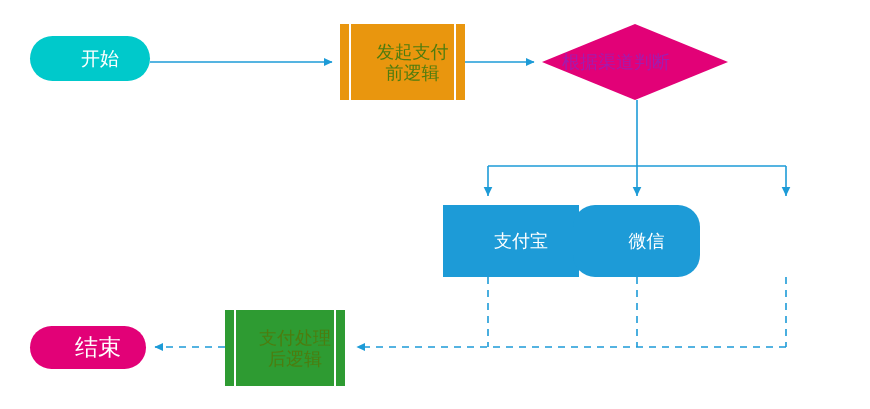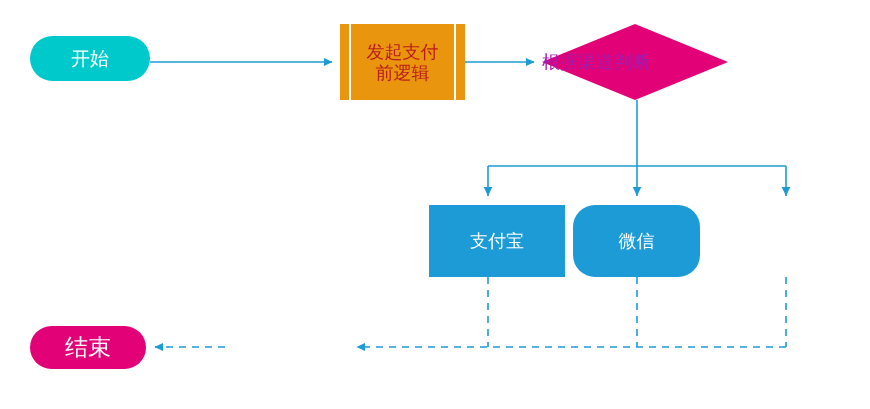--- a/index.html
+++ b/index.html
@@ -32,20 +32,21 @@
     align-items: center;
     justify-content: center;
     text-align: center;
     color: #ffffff;
     line-height: 1.18;
     z-index: 3;
   }
   .node .lbl {
     display: block;
     white-space: pre-line;
+    margin-left: 20px;
   }
 
   
   .pill {
     border-radius: 999px;
   }
   #node-start {
     left: 30px;
     top: 36px;
     width: 120px;
@@ -85,21 +86,21 @@
   .predef .bar.r { right: 9px; }
   .predef .lblwrap {
     position: absolute;
     left: 0;
     top: 0;
     width: 100%;
     height: 100%;
     display: flex;
     align-items: center;
     justify-content: center;
-    color: #b91c1c;
+    color: #4d7c0f;
     z-index: 2;
   }
   #node-pre {
     left: 340px;
     top: 24px;
     width: 125px;
     height: 76px;
     font-size: 18px;
   }
   #node-pre .body { background: #E9960E; }
@@ -138,21 +139,21 @@
     text-align: left;
   }
 
   
   .chan {
     background: #1D9BD7;
     top: 205px;
     height: 72px;
     font-size: 18px;
   }
-  #node-ch0 { left: 429px; width: 136px; }
+  #node-ch0 { left: 443px; width: 136px; }
   #node-ch1 { left: 573px; width: 127px; border-radius: 22px; }
   #node-ch2 { left: 719px; width: 126px; }
 </style>
 </head>
 <body>
 
 <div id="canvas">
 
   <svg id="edges" viewBox="0 0 870 409" width="870" height="409" xmlns="http://www.w3.org/2000/svg">
     <defs>
@@ -211,18 +212,27 @@
     </div>
   </div>
 
   <div class="node chan" id="node-ch0">
     <span class="lbl">支付宝</span>
   </div>
   <div class="node chan" id="node-ch1">
     <span class="lbl">微信</span>
   </div>
 
+  <div class="node predef" id="node-post">
+    <div class="body"></div>
+    <div class="bar l"></div>
+    <div class="bar r"></div>
+    <div class="lblwrap">
+      <span class="lbl">支付处理
+后逻辑</span>
+    </div>
+  </div>
 
   <div class="node pill" id="node-end">
     <span class="lbl">结束</span>
   </div>
 
 </div>
 
 </body></html>

